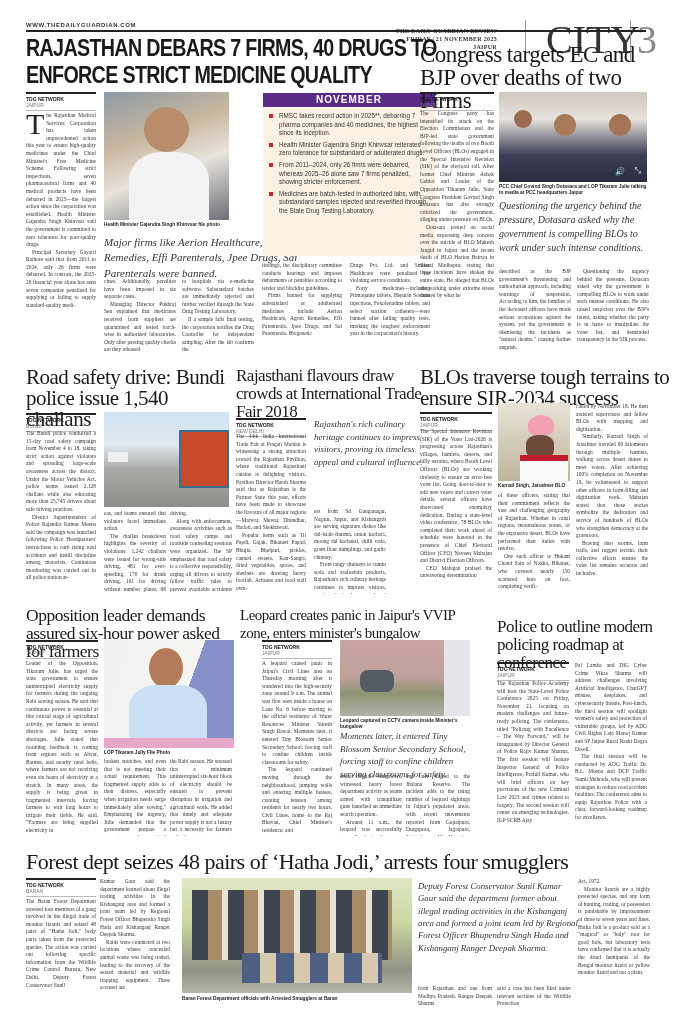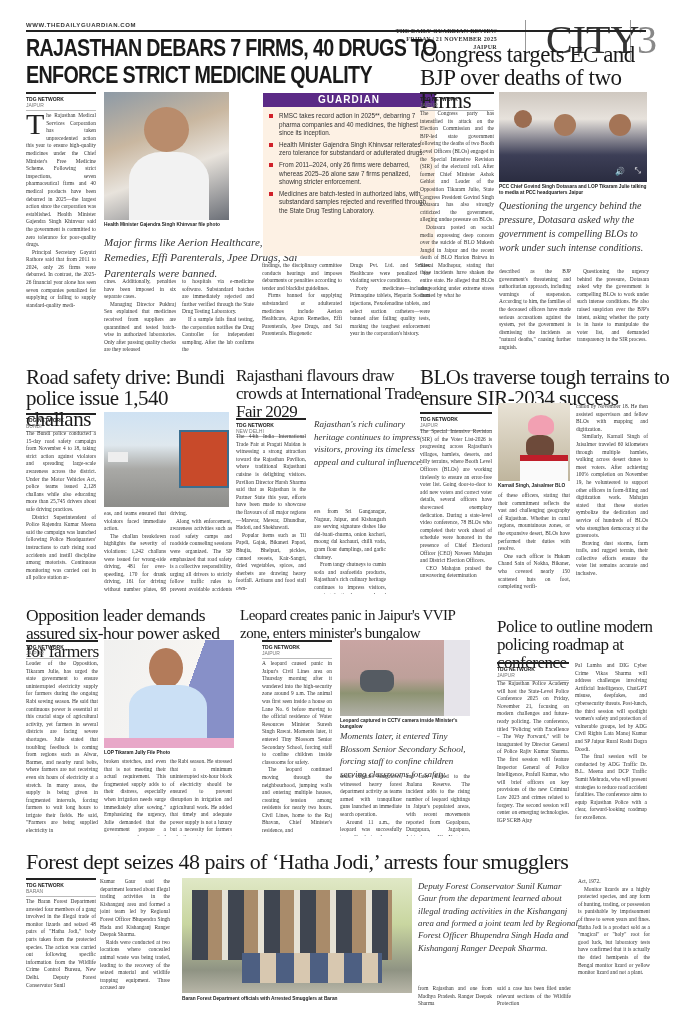--- a/index.html
+++ b/index.html
@@ -49,21 +49,21 @@
 </div>
 <div class="abs photo" style="left:104px;top:92px;width:125px;height:128px;background:linear-gradient(160deg,#8d9aa6 0%,#c9b7a0 35%,#e8e3dc 60%,#6b6f77 100%)">
  <div style="position:absolute;left:40px;top:15px;width:45px;height:45px;border-radius:50%;background:#b98c6c"></div>
  <div style="position:absolute;left:25px;top:60px;width:80px;height:70px;border-radius:40% 40% 0 0;background:#f2f2f2"></div>
 </div>
 <div class="abs cap" style="left:104px;top:222px;width:130px">Health Minister Gajendra Singh Khinvsar file photo</div>
 <div class="abs pull" style="left:104px;top:235px;width:225px;font-size:11px">Major firms like Aerion Healthcare, Agron Remedies, Effi Parenterals, Jpee Drugs, Sai Parenterals were banned.</div>
 <div class="abs col" style="left:104px;top:278px;width:72px;height:80px"><span>cines. Additionally, penalties have been imposed in six separate cases.</span><p>Managing Director Pukhraj Sen explained that medicines received from suppliers are quarantined and tested batch-wise in authorized laboratories. Only after passing quality checks are they released</p></div>
 <div class="abs col" style="left:182px;top:278px;width:72px;height:80px"><span>to hospitals via e-medicine software. Substandard batches are immediately rejected and further verified through the State Drug Testing Laboratory.</span><p>If a sample fails final testing, the corporation notifies the Drug Controller for independent sampling. After the lab confirms the</p></div>
 <div class="abs crack" style="left:263px;top:93px;width:172px;height:163px">
- <div class="crack-head">GUARDIAN</div>
+ <div class="crack-head">NOVEMBER</div>
  <ul style="padding:2px 4px">
   <li>RMSC takes record action in 2025**, debarring 7 pharma companies and 40 medicines, the highest since its inception.</li>
   <li>Health Minister Gajendra Singh Khinvsar reiterates zero tolerance for substandard or adulterated drugs.</li>
   <li>From 2011–2024, only 26 firms were debarred, whereas 2025–26 alone saw 7 firms penalized, showing stricter enforcement.</li>
   <li>Medicines are batch-tested in authorized labs, with substandard samples rejected and reverified through the State Drug Testing Laboratory.</li>
  </ul>
 </div>
 <div class="abs col" style="left:262px;top:262px;width:80px;height:96px"><span>findings, the disciplinary committee conducts hearings and imposes debarments or penalties according to tender and blacklist guidelines.</span><p>Firms banned for supplying substandard or adulterated medicines include Aerion Healthcare, Agron Remedies, Effi Parenterals, Jpee Drugs, and Sai Parenterals. Biogenetic</p></div>
 <div class="abs col" style="left:350px;top:262px;width:80px;height:96px"><span>Drugs Pvt. Ltd. and Smilex Healthcare were penalized for violating service conditions.</span><p>Forty medicines—including Primaquine tablets, Heparin Sodium injections, Fexofenadine tablets, and select suction catheters—were banned after failing quality tests, marking the toughest enforcement year in the corporation's history.</p></div>
 
@@ -87,21 +87,21 @@
 <div class="abs h-serif" style="left:26px;top:367px;width:210px;font-size:21px">Road safety drive: Bundi police issue 1,540 challans</div>
 <div class="abs byline" style="left:26px;top:413px;width:70px"><span>TDG NETWORK</span><span class="loc">BUNDI</span></div>
 <div class="abs col" style="left:26px;top:430px;width:70px;height:162px"><span>The Bundi police conducted a 15-day road safety campaign from November 4 to 18, taking strict action against violators and spreading large-scale awareness across the district. Under the Motor Vehicles Act, police teams issued 2,128 challans while also educating more than 25,745 drivers about safe driving practices.</span><p>District Superintendent of Police Rajendra Kumar Meena said the campaign was launched following Police Headquarters' instructions to curb rising road accidents and instill discipline among motorists. Continuous monitoring was carried out in all police station ar-</p></div>
 <div class="abs photo" style="left:104px;top:412px;width:125px;height:95px;background:linear-gradient(180deg,#cfe2f3 0%,#dfe8ee 35%,#a9a9a6 60%,#8d8d8a 100%)">
  <div style="position:absolute;right:0;top:18px;width:50px;height:58px;background:#c84a2a;border:2px solid #3b6e8f"></div>
  <div style="position:absolute;left:4px;top:40px;width:20px;height:10px;background:#eee"></div>
 </div>
 <div class="abs col" style="left:104px;top:510px;width:62px;height:84px"><span>eas, and teams ensured that violators faced immediate action.</span><p>The challan breakdown highlights the severity of violations: 1,242 challans were issued for wrong-side driving, 481 for over-speeding, 170 for drunk driving, 161 for driving without number plates, 68 for missing reflectors, and 6 for dangerous</p></div>
 <div class="abs col" style="left:170px;top:510px;width:62px;height:84px"><span>driving.</span><p>Along with enforcement, awareness activities such as road safety camps and roadside counseling sessions were organized. The SP emphasized that road safety is a collective responsibility, urging all drivers to strictly follow traffic rules to prevent avoidable accidents and save lives.</p></div>
 
-<div class="abs h-serif" style="left:236px;top:367px;width:195px;font-size:17px;line-height:18px">Rajasthani flavours draw crowds at International Trade Fair 2029</div>
+<div class="abs h-serif" style="left:236px;top:367px;width:195px;font-size:17px;line-height:18px">Rajasthani flavours draw crowds at International Trade Fair 2018</div>
 <div class="abs byline" style="left:236px;top:418px;width:70px"><span>TDG NETWORK</span><span class="loc">NEW DELHI</span></div>
 <div class="abs col" style="left:236px;top:433px;width:70px;height:162px"><span>The 44th India International Trade Fair at Pragati Maidan is witnessing a strong attraction toward the Rajasthan Pavilion, where traditional Rajasthani cuisine is delighting visitors. Pavilion Director Harsh Sharma said that as Rajasthan is the Partner State this year, efforts have been made to showcase the flavours of all major regions—Marwar, Mewar, Dhundhar, Hadoti, and Shekhawati.</span><p>Popular items such as Til Papdi, Gajak, Bikaneri Papad, Bhujia, Bhelpuri, pickles, canned sweets, Kair-Sangri, dried vegetables, spices, and sherbets are drawing heavy footfall. Artisans and food stall own-</p></div>
 <div class="abs pull" style="left:314px;top:418px;width:110px;font-size:9px">Rajasthan's rich culinary heritage continues to impress visitors, proving its timeless appeal and cultural influence.</div>
 <div class="abs col" style="left:314px;top:508px;width:72px;height:86px"><span>ers from Sri Ganganagar, Nagaur, Jaipur, and Kishangarh are serving signature dishes like dal-baati-churma, onion kachori, moong dal kachauri, chilli vada, gram flour dumplings, and garlic chutney.</span><p>From tangy chutneys to cumin soda and asafoetida products, Rajasthan's rich culinary heritage continues to impress visitors, proving its timeless appeal and cultural influence.</p></div>
 
 <div class="abs h-serif" style="left:420px;top:367px;width:250px;font-size:21px">BLOs traverse tough terrains to ensure SIR-2034 success</div>
 <div class="abs byline" style="left:420px;top:412px;width:72px"><span>TDG NETWORK</span><span class="loc">JAIPUR</span></div>
 <div class="abs col" style="left:420px;top:428px;width:72px;height:166px"><span>The Special Intensive Revision (SIR) of the Voter List-2026 is progressing across Rajasthan's villages, hamlets, deserts, and hilly terrains, where Booth Level Officers (BLOs) are working tirelessly to ensure an error-free voter list. Going door-to-door to add new voters and correct voter details, several officers have showcased exemplary dedication. During a state-level video conference, 78 BLOs who completed their work ahead of schedule were honored in the presence of Chief Electoral Officer (CEO) Naveen Mahajan and District Election Officers.</span><p>CEO Mahajan praised the unwavering determination</p></div>
 <div class="abs photo" style="left:498px;top:403px;width:72px;height:78px;background:linear-gradient(180deg,#e9e3d6,#bfb59d)">
  <div style="position:absolute;left:30px;top:12px;width:26px;height:20px;border-radius:50% 50% 30% 30%;background:#f2a0b2"></div>
@@ -143,16 +143,16 @@
 
 <div class="abs h-serif" style="left:26px;top:851px;width:640px;font-size:22px">Forest dept seizes 48 pairs of ‘Hatha Jodi,’ arrests four smugglers</div>
 <div class="abs byline" style="left:26px;top:878px;width:70px"><span>TDG NETWORK</span><span class="loc">BARAN</span></div>
 <div class="abs col" style="left:26px;top:898px;width:70px;height:100px"><span>The Baran Forest Department arrested four members of a gang involved in the illegal trade of monitor lizards and seized 48 pairs of "Hatha Jodi," body parts taken from the protected species. The action was carried out following specific information from the Wildlife Crime Control Bureau, New Delhi. Deputy Forest Conservator Sunil</span></div>
 <div class="abs col" style="left:100px;top:878px;width:70px;height:120px"><span>Kumar Gaur said the department learned about illegal trading activities in the Kishanganj area and formed a joint team led by Regional Forest Officer Bhupendra Singh Hada and Kishanganj Ranger Deepak Sharma.</span><p>Raids were conducted at two locations where concealed animal waste was being traded, leading to the recovery of the seized material and wildlife trapping equipment. Three accused are</p></div>
 <div class="abs photo" style="left:182px;top:878px;width:230px;height:115px;background:linear-gradient(180deg,#e0e8c6 0%,#c9d6a0 40%,#8f9383 80%,#b8b6a8 100%)">
  <div style="position:absolute;left:10px;top:12px;width:200px;height:70px;background:repeating-linear-gradient(90deg,#3f4550 0 16px,#a98b6a 16px 30px,#e6e2d5 30px 36px)"></div>
  <div style="position:absolute;left:60px;top:75px;width:140px;height:30px;background:repeating-linear-gradient(90deg,#4d5f82 0 18px,#d8c8b0 18px 34px)"></div>
 </div>
 <div class="abs cap" style="left:182px;top:996px;width:240px">Baran Forest Department officials with Arrested Smugglers at Baran</div>
-<div class="abs pull" style="left:418px;top:880px;width:160px;font-size:8.8px">Deputy Forest Conservator Sunil Kumar Gaur from the department learned about illegal trading activities in the Kishanganj area and formed a joint team led by Regional Forest Officer Bhupendra Singh Hada and Kishanganj Ranger Deepak Sharma.</div>
+<div class="abs pull" style="left:418px;top:880px;width:160px;font-size:8.8px">Deputy Forest Conservator Sunil Kumar Gaur said the department former about illegal trading activities in the Kishanganj area and formed a joint team led by Regional Forest Officer Bhupendra Singh Hada and Kishanganj Ranger Deepak Sharma.</div>
 <div class="abs col" style="left:418px;top:985px;width:74px;height:30px"><span>from Rajasthan and one from Madhya Pradesh. Ranger Deepak Sharma</span></div>
 <div class="abs col" style="left:497px;top:985px;width:74px;height:30px"><span>said a case has been filed under relevant sections of the Wildlife Protection</span></div>
 <div class="abs col" style="left:578px;top:878px;width:72px;height:130px"><span>Act, 1972.</span><p>Monitor lizards are a highly protected species, and any form of hunting, trading, or possession is punishable by imprisonment of three to seven years and fines. Hatha Jodi is a product sold as a "magical" or "holy" root for good luck, but laboratory tests have confirmed that it is actually the dried hemipenis of the Bengal monitor lizard or yellow monitor lizard and not a plant.</p></div>
 
 </body></html>

